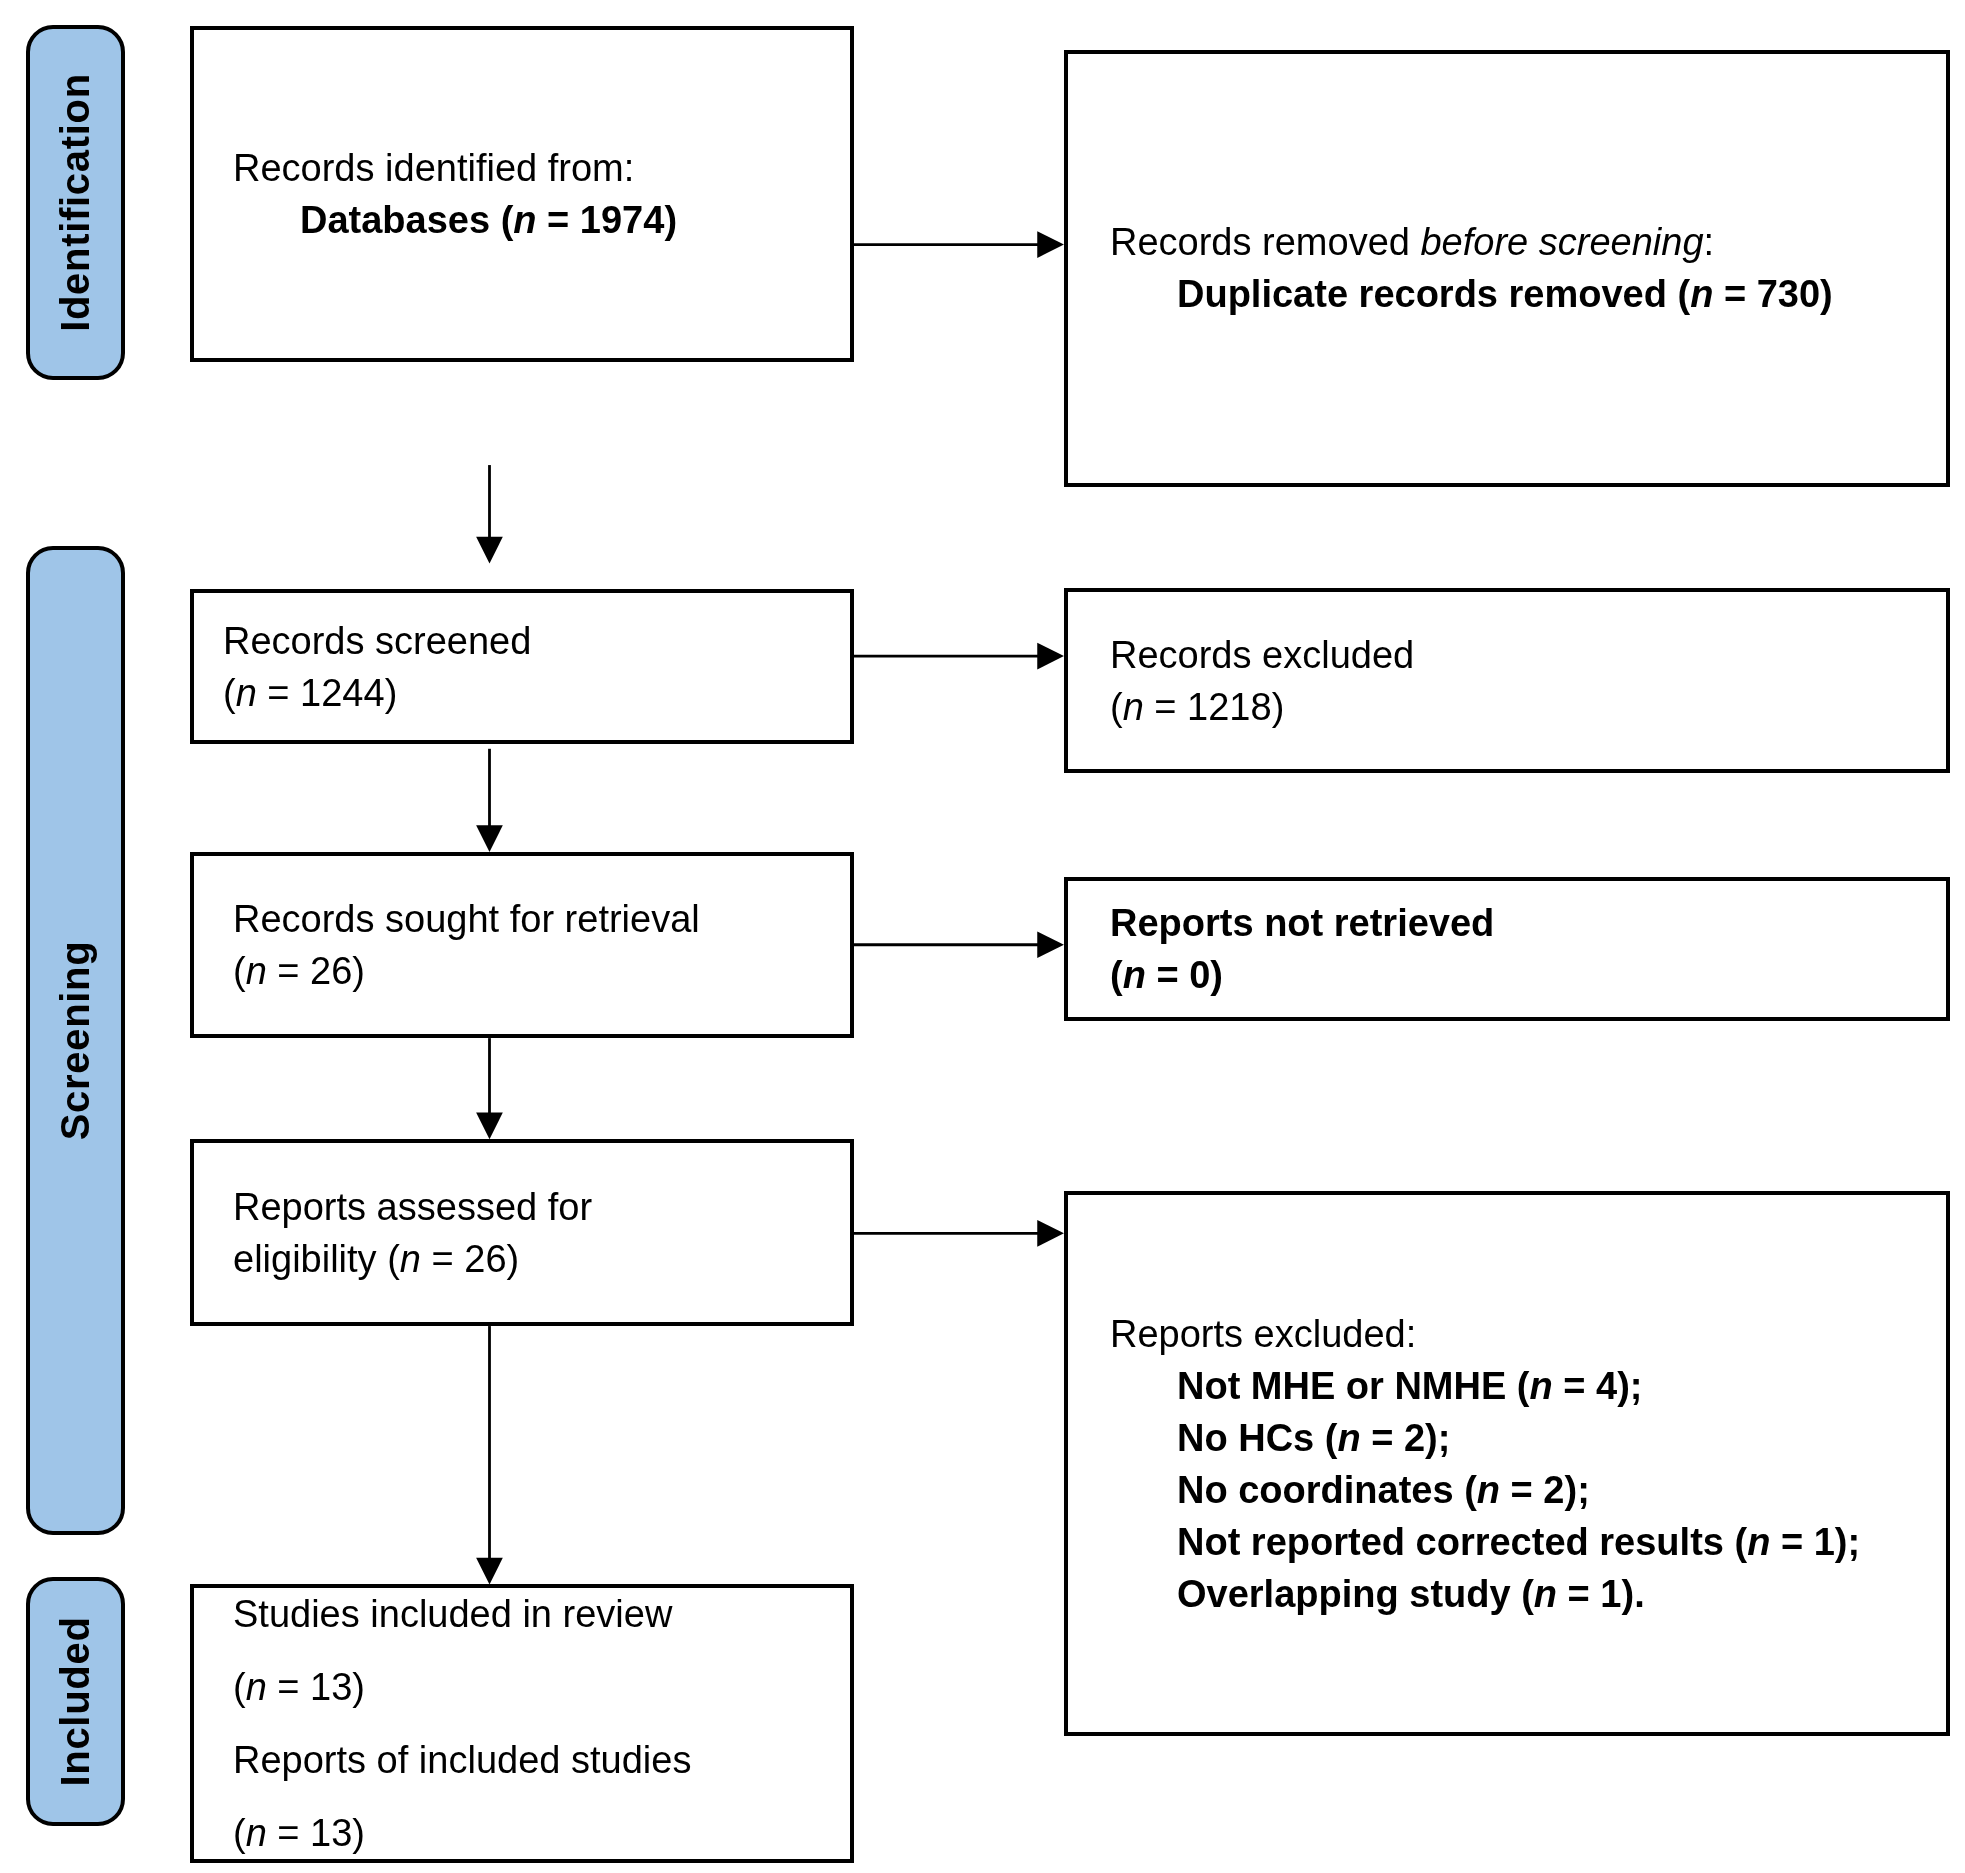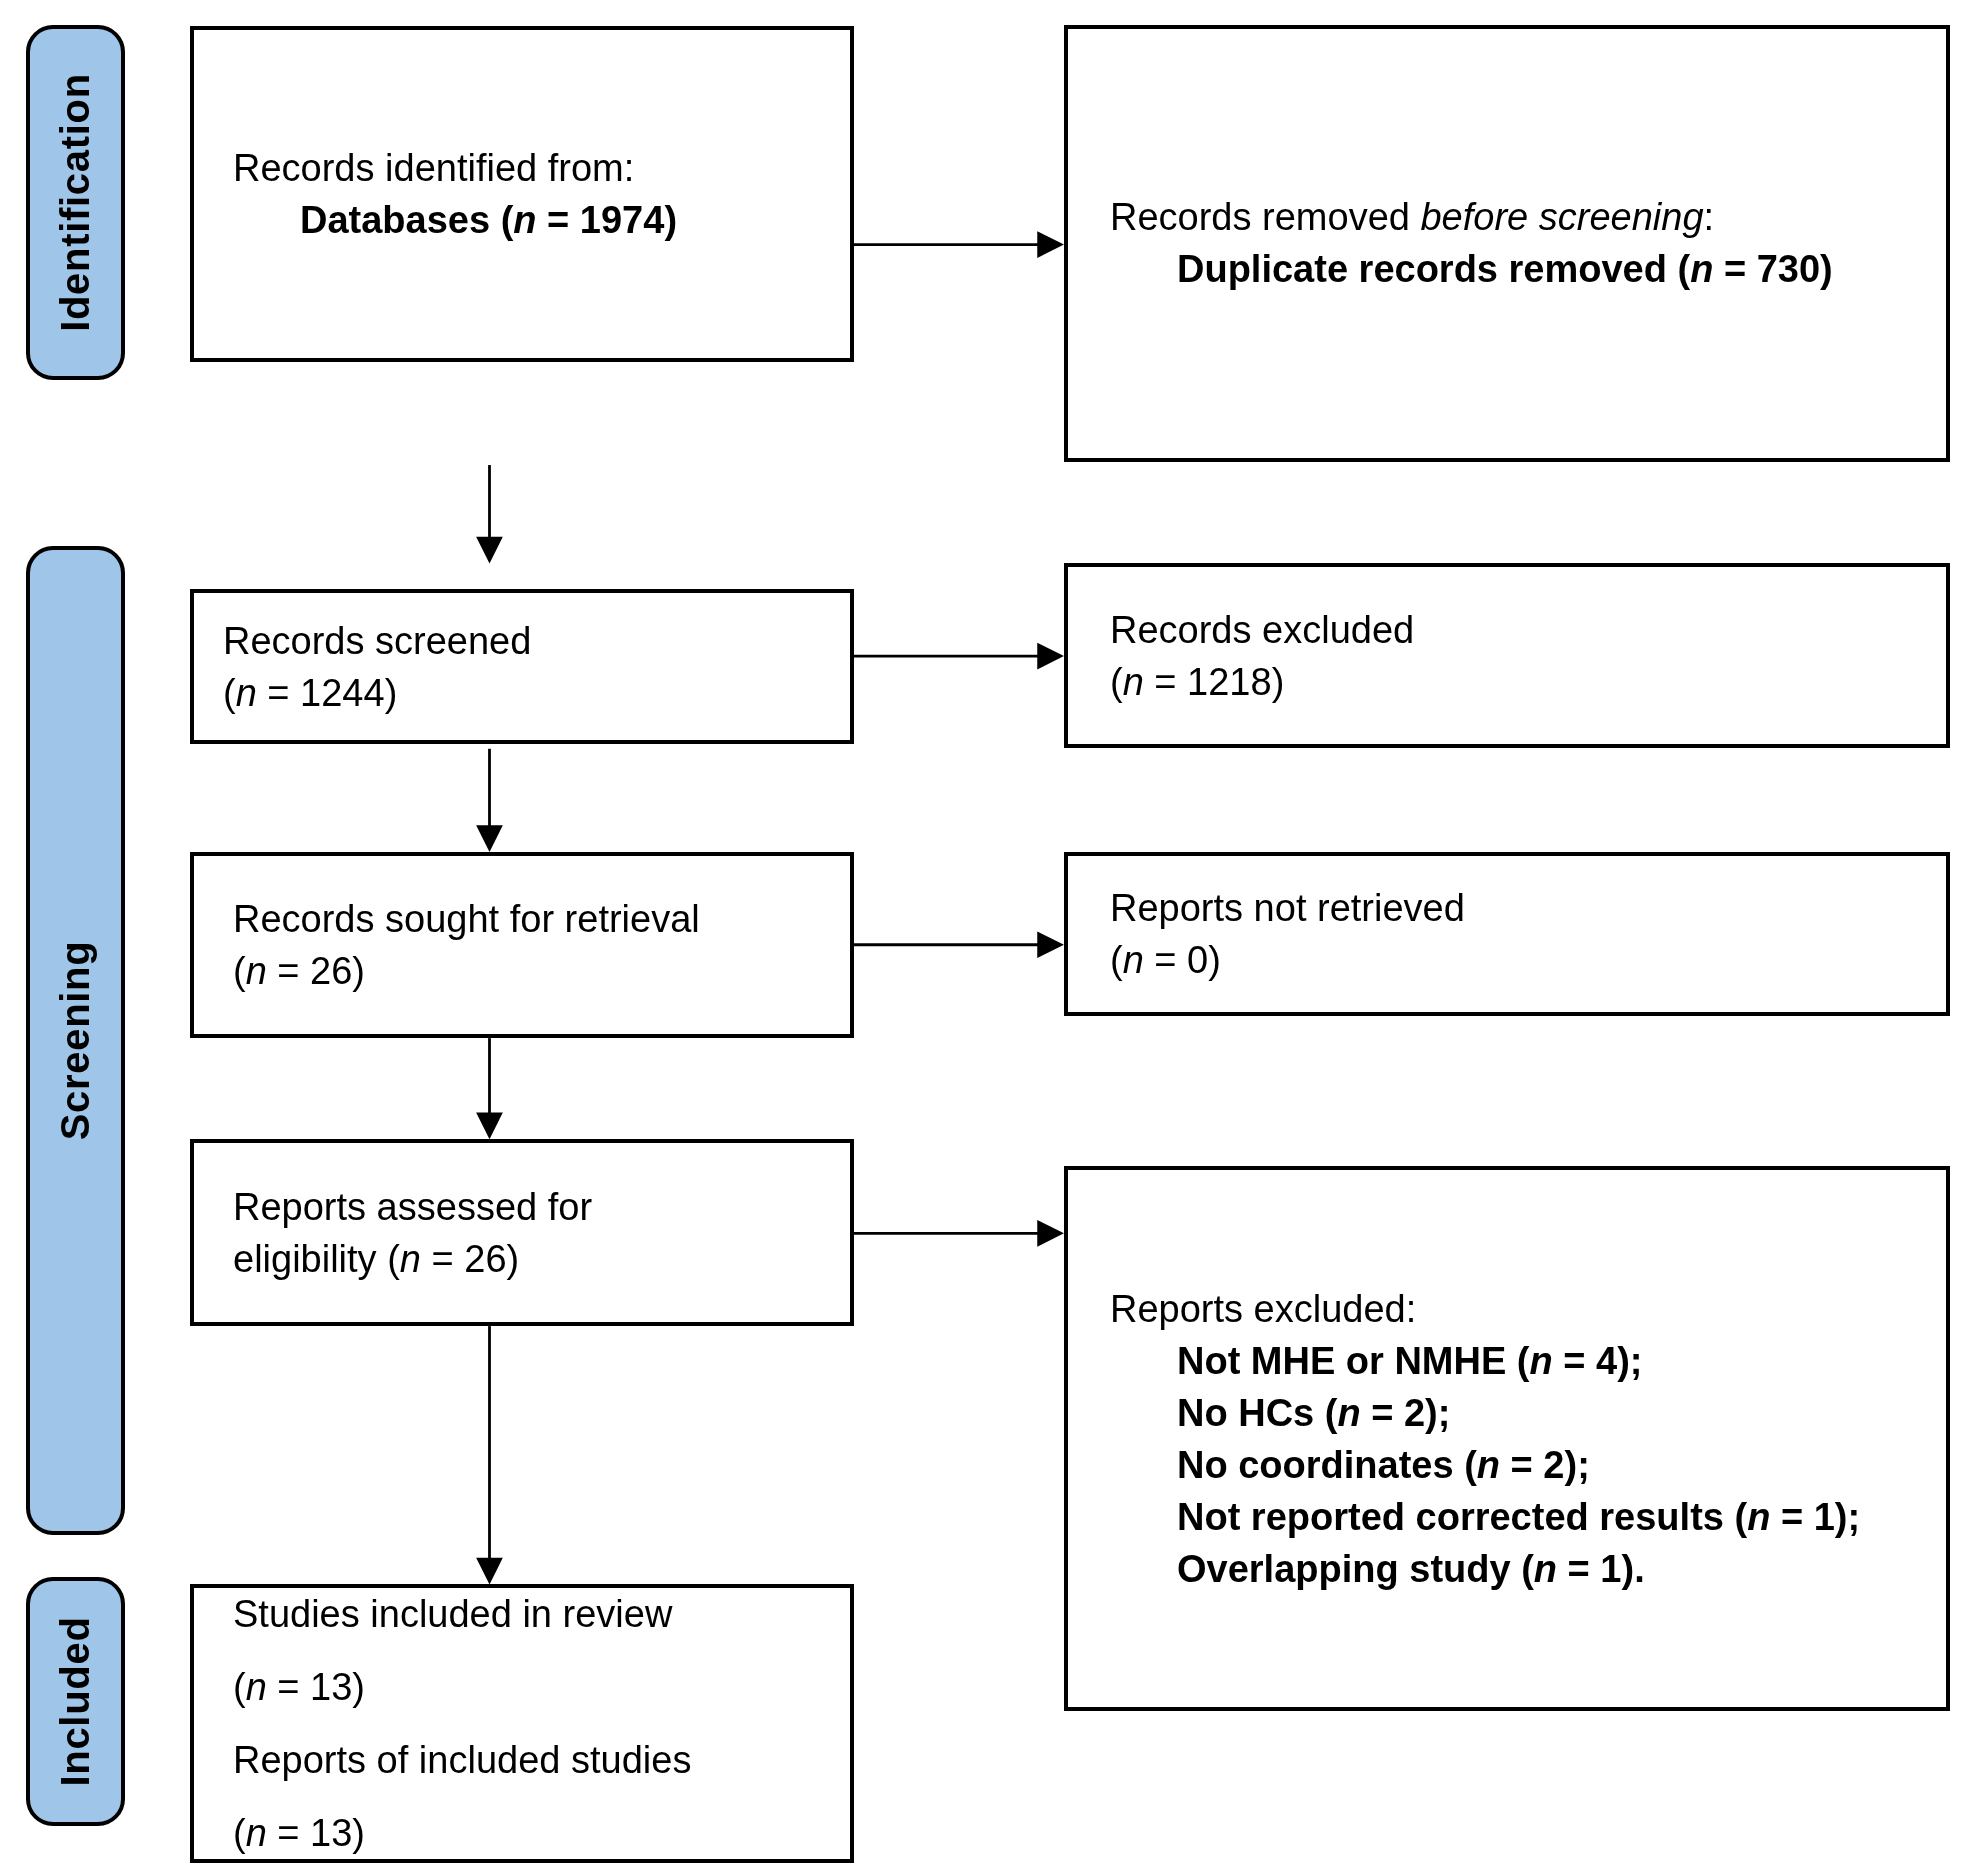--- a/index.html
+++ b/index.html
@@ -40,32 +40,32 @@
     background: #ffffff;
     border: 4.9px solid #000000;
     box-sizing: border-box;
     display: flex;
     flex-direction: column;
     justify-content: center;
     font-size: 38px;
     line-height: 52px;
   }
   .node.left-col  { left: 190px;  width: 664px;  padding-left: 39px;  padding-right: 10.5px; }
-  .node.right-col { left: 1064px; width: 886px; padding-left: 42px;  padding-right: 10.5px; }
+  .node.right-col { left: 1064px; width: 886px; padding-left: 42px;  padding-right: 10.5px; margin-top: 25px; }
   .line { white-space: nowrap; }
   .line.indent { padding-left: 67px; font-weight: bold; }
   #pill-identification { top: 24.6px;   height: 355px; }
   #pill-screening      { top: 546px;  height: 989px; }
   #pill-included       { top: 1577px; height: 249px; }
   #box-identified      { top: 26px;   height: 336px; }
   #rbox-removed        { top: 24.6px;   height: 437px; }
   #box-screened        { top: 589px;  height: 155px; padding-left: 29px; }
   #rbox-excluded1      { top: 563px;  height: 185px; }
   #box-sought          { top: 852px; height: 186px; }
-  #rbox-notretrieved   { top: 852px; height: 164px; }
+  #rbox-notretrieved   { top: 852px; height: 144px; font-weight: bold; }
   #box-assessed        { top: 1139px; height: 187px; }
   #rbox-excluded2      { top: 1166px; height: 545px; }
   #box-included        { top: 1584px; height: 279px; justify-content: space-between; }
   #arrow-layer {
     position: absolute;
     left: 0; top: 0;
     width: 1965px; height: 1874px;
     pointer-events: none;
   }
   #arrow-layer line    { stroke: #000000; stroke-width: 4px; }

